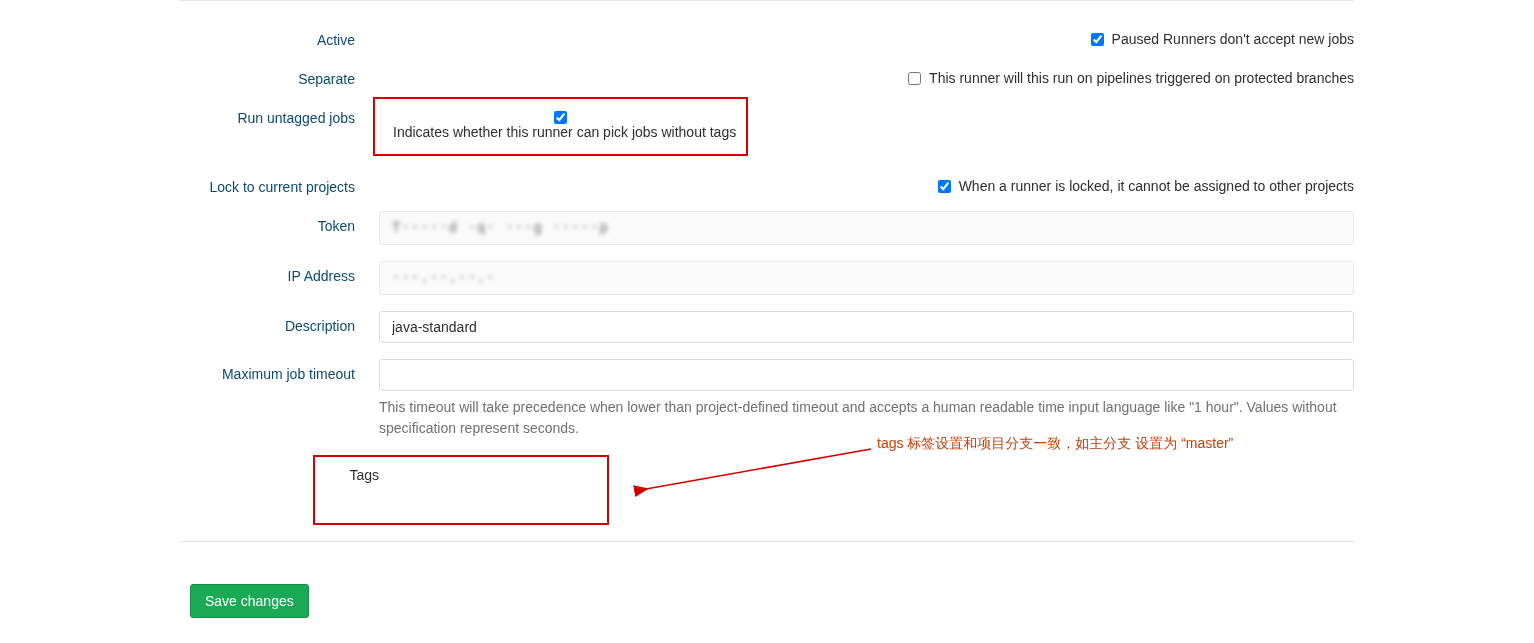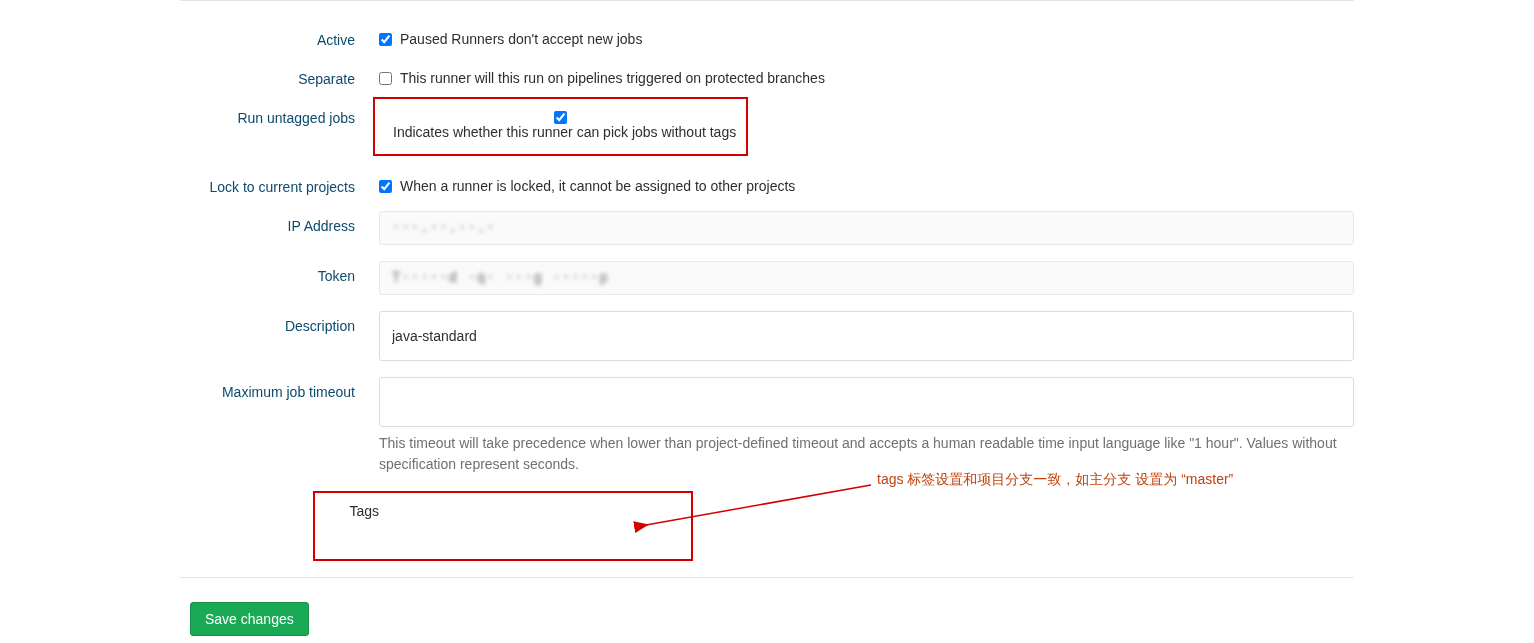--- a/index.html
+++ b/index.html
@@ -34,20 +34,21 @@
       flex-shrink: 0;
     }
     .form-content {
       flex: 1;
       min-width: 0;
     }
     .checkbox-line {
       display: flex;
       align-items: center;
       padding-top: 6px;
+      justify-content: flex-end;
     }
     .checkbox-line input[type="checkbox"] {
       margin-right: 8px;
       width: 13px;
       height: 13px;
     }
     .checkbox-label {
       color: #2e2e2e;
     }
     .highlight-box {
@@ -60,21 +61,21 @@
       flex-direction: column;
     }
     .text-input {
       width: 100%;
       padding: 7px 12px;
       border: 1px solid #dcdcdc;
       border-radius: 3px;
       font-size: 14px;
       color: #2e2e2e;
       background: #fff;
-      height: 50px;
+      height: 32px;
     }
     .readonly-field {
       width: 100%;
       padding: 7px 12px;
       border: 1px solid #e8e8e8;
       border-radius: 3px;
       background: #fafafa;
       height: 34px;
       color: #888;
       font-family: monospace;
@@ -90,21 +91,21 @@
       color: #707070;
       font-size: 14px;
       margin-top: 6px;
       line-height: 1.5;
     }
     .tags-box {
       border: 2px solid #d40000;
       padding: 10px 12px 40px 12px;
       margin-left: -66px;
       position: relative;
-      width: 380px;
+      width: 296px;
     }
     .tags-box-inner {
       display: flex;
       align-items: center;
     }
     .tags-label {
       width: 52px;
       text-align: right;
       margin-right: 12px;
       font-weight: 400;
@@ -134,21 +135,21 @@
       border: 1px solid #168f48;
       border-radius: 3px;
       padding: 8px 14px;
       font-size: 14px;
       cursor: pointer;
       margin-top: 10px;
       margin-left: 10px;
     }
     .bottom-bar {
       border-top: 1px solid #e5e5e5;
-      padding-top: 14px;
+      padding-top: 32px;
       margin-top: 10px;
     }
     .tags-row-wrap {
       position: relative;
     }
     .tags-help {
       margin-left: 0;
     }
   </style>
 </head>
@@ -191,30 +192,30 @@
     <div class="form-label">Lock to current projects</div>
     <div class="form-content">
       <label class="checkbox-line">
         <input type="checkbox" checked="" style="">
         <span class="checkbox-label">When a runner is locked, it cannot be assigned to other projects</span>
       </label>
     </div>
   </div>
 
   <div class="form-row">
+    <div class="form-label">Token</div>
+    <div class="form-content">
+      <div class="readonly-field"><span class="blur">T·····d ·q· ···g ·····p</span></div>
+    </div>
+  </div>
+
+  <div class="form-row">
     <div class="form-label">IP Address</div>
     <div class="form-content">
       <div class="readonly-field"><span class="blur">···.··.··.·</span></div>
-    </div>
-  </div>
-
-  <div class="form-row">
-    <div class="form-label">Token</div>
-    <div class="form-content">
-      <div class="readonly-field"><span class="blur">T·····d ·q· ···g ·····p</span></div>
     </div>
   </div>
 
   <div class="form-row">
     <div class="form-label">Description</div>
     <div class="form-content">
       <input type="text" class="text-input" value="java-standard" style="">
     </div>
   </div>
 

